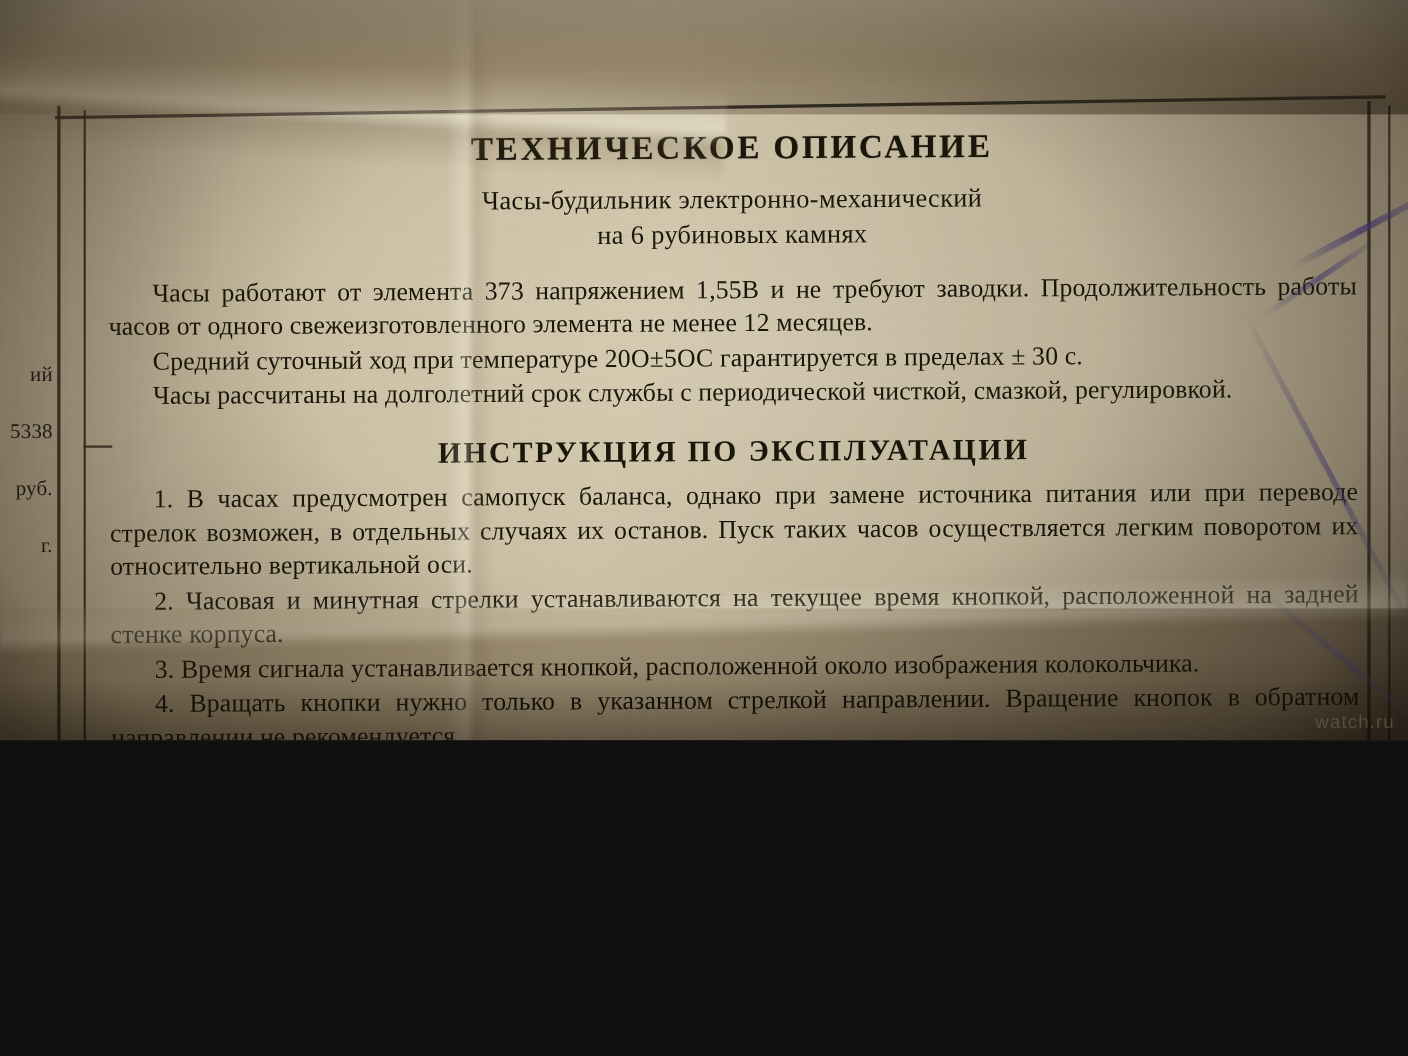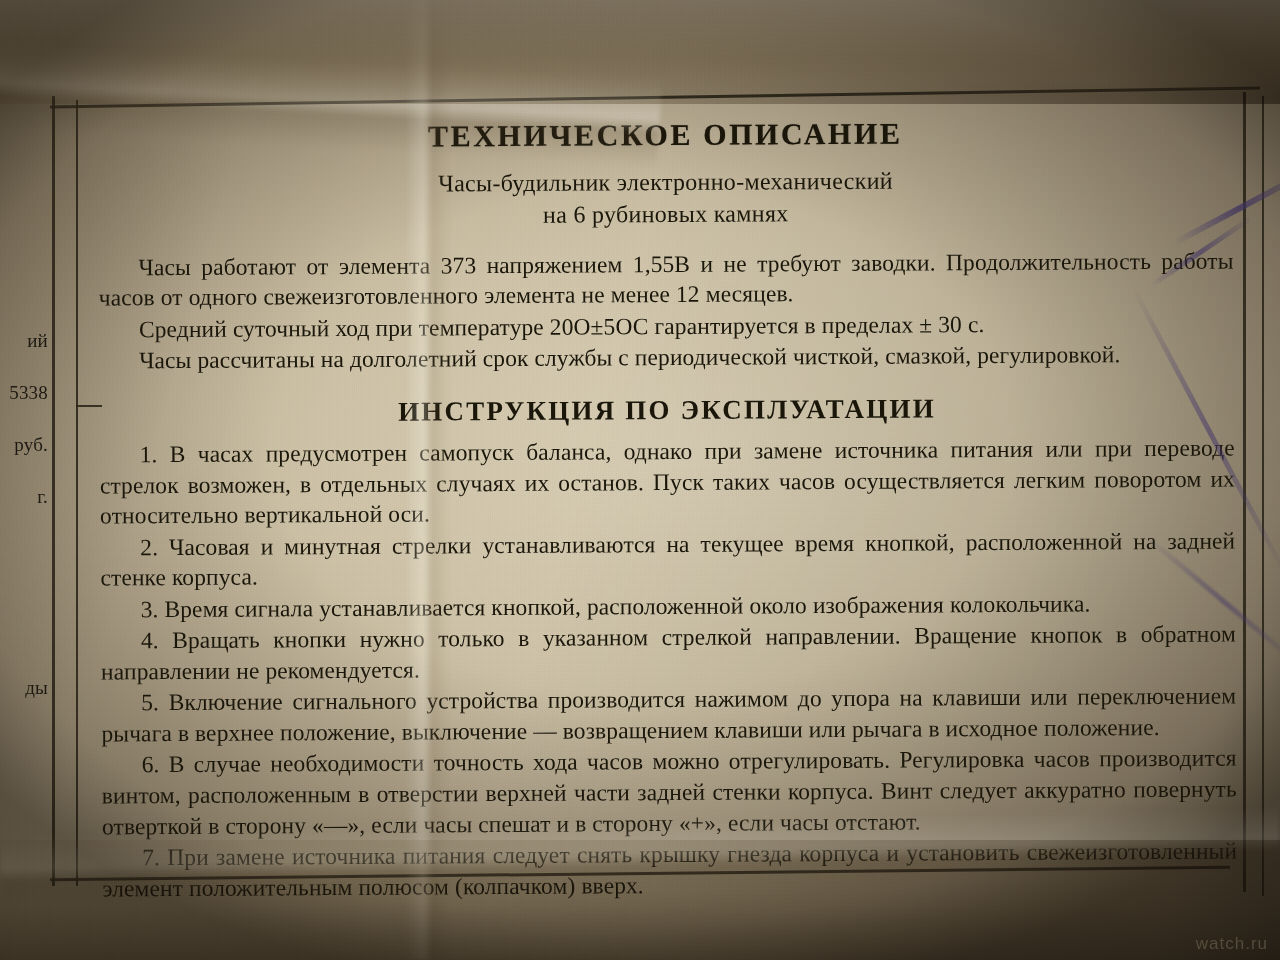--- a/index.html
+++ b/index.html
@@ -3,21 +3,21 @@
 <meta charset="utf-8">
 <style>
   html, body {
     margin: 0;
     padding: 0;
     background: #11100e;
   }
   #page {
     position: relative;
     width: 1280px;
-    height: 960px;
+    height: 673px;
     overflow: hidden;
     font-family: "Liberation Serif", serif;
     background:
       radial-gradient(ellipse 900px 520px at 55% 48%, #d9cfb6 0%, #cfc4a9 42%, #bdb096 72%, #a89b80 100%);
   }
 
   
   .paper-base {
     position: absolute;
     inset: 0;

